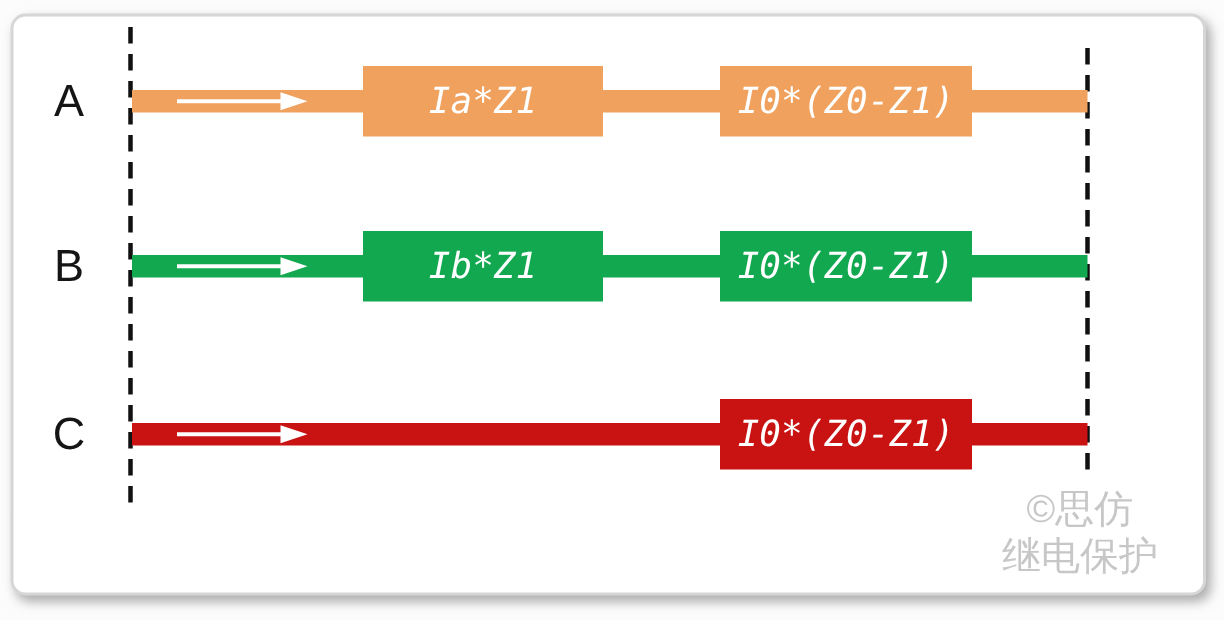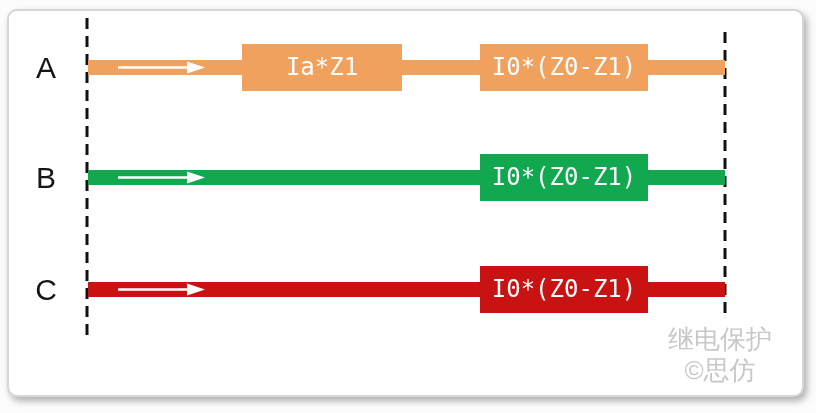--- a/index.html
+++ b/index.html
@@ -67,20 +67,21 @@
     height: 15px;
   }
   .imp-block {
     position: absolute;
     top: 0;
     height: 47px;
     line-height: 47px;
     text-align: center;
     font-family: "DejaVu Sans Mono", "Liberation Mono", monospace;
     font-size: 24px;
+    font-style: italic;
   }
   .block-1 { left: 233px; width: 160px; }
   .block-2 { left: 471px; width: 168px; }
   .row-a { top: 33px; }
   .row-b { top: 143px; }
   .row-c { top: 255px; }
   .watermark {
     position: absolute;
     left: 631px;
     top: 313px;
@@ -113,32 +114,33 @@
       <div class="imp-block block-2" style="background-color: rgb(240, 161, 94); color: rgb(255, 255, 255);">I0*(Z0-Z1)</div>
     </div>
 
     <div class="phase-row row-b">
       <div class="phase-label" style="color: rgb(21, 21, 21);">B</div>
       <div class="phase-line" style="background-color: rgb(18, 168, 80);"></div>
       <svg class="arrow-svg" viewBox="0 0 92 15">
         <line x1="3" y1="7.5" x2="74" y2="7.5" stroke-width="2.6" style="stroke: rgb(255, 255, 255);"></line>
         <polygon points="72,1.5 90,7.5 72,13.5" style="fill: rgb(255, 255, 255);"></polygon>
       </svg>
+      <div class="imp-block block-1" style="background-color: rgb(18, 168, 80); color: rgb(255, 255, 255);">Ib*Z1</div>
       <div class="imp-block block-2" style="background-color: rgb(18, 168, 80); color: rgb(255, 255, 255);">I0*(Z0-Z1)</div>
     </div>
 
     <div class="phase-row row-c">
       <div class="phase-label" style="color: rgb(21, 21, 21);">C</div>
       <div class="phase-line" style="background-color: rgb(201, 18, 18);"></div>
       <svg class="arrow-svg" viewBox="0 0 92 15">
         <line x1="3" y1="7.5" x2="74" y2="7.5" stroke-width="2.6" style="stroke: rgb(255, 255, 255);"></line>
         <polygon points="72,1.5 90,7.5 72,13.5" style="fill: rgb(255, 255, 255);"></polygon>
       </svg>
       <div class="imp-block block-2" style="background-color: rgb(201, 18, 18); color: rgb(255, 255, 255);">I0*(Z0-Z1)</div>
     </div>
 
     <div class="watermark" style="color: rgb(199, 199, 199);">
+      <div>©思仿</div>
       <div>继电保护</div>
-      <div>©思仿</div>
     </div>
 
   </div>
 </div>
 
 </body></html>

